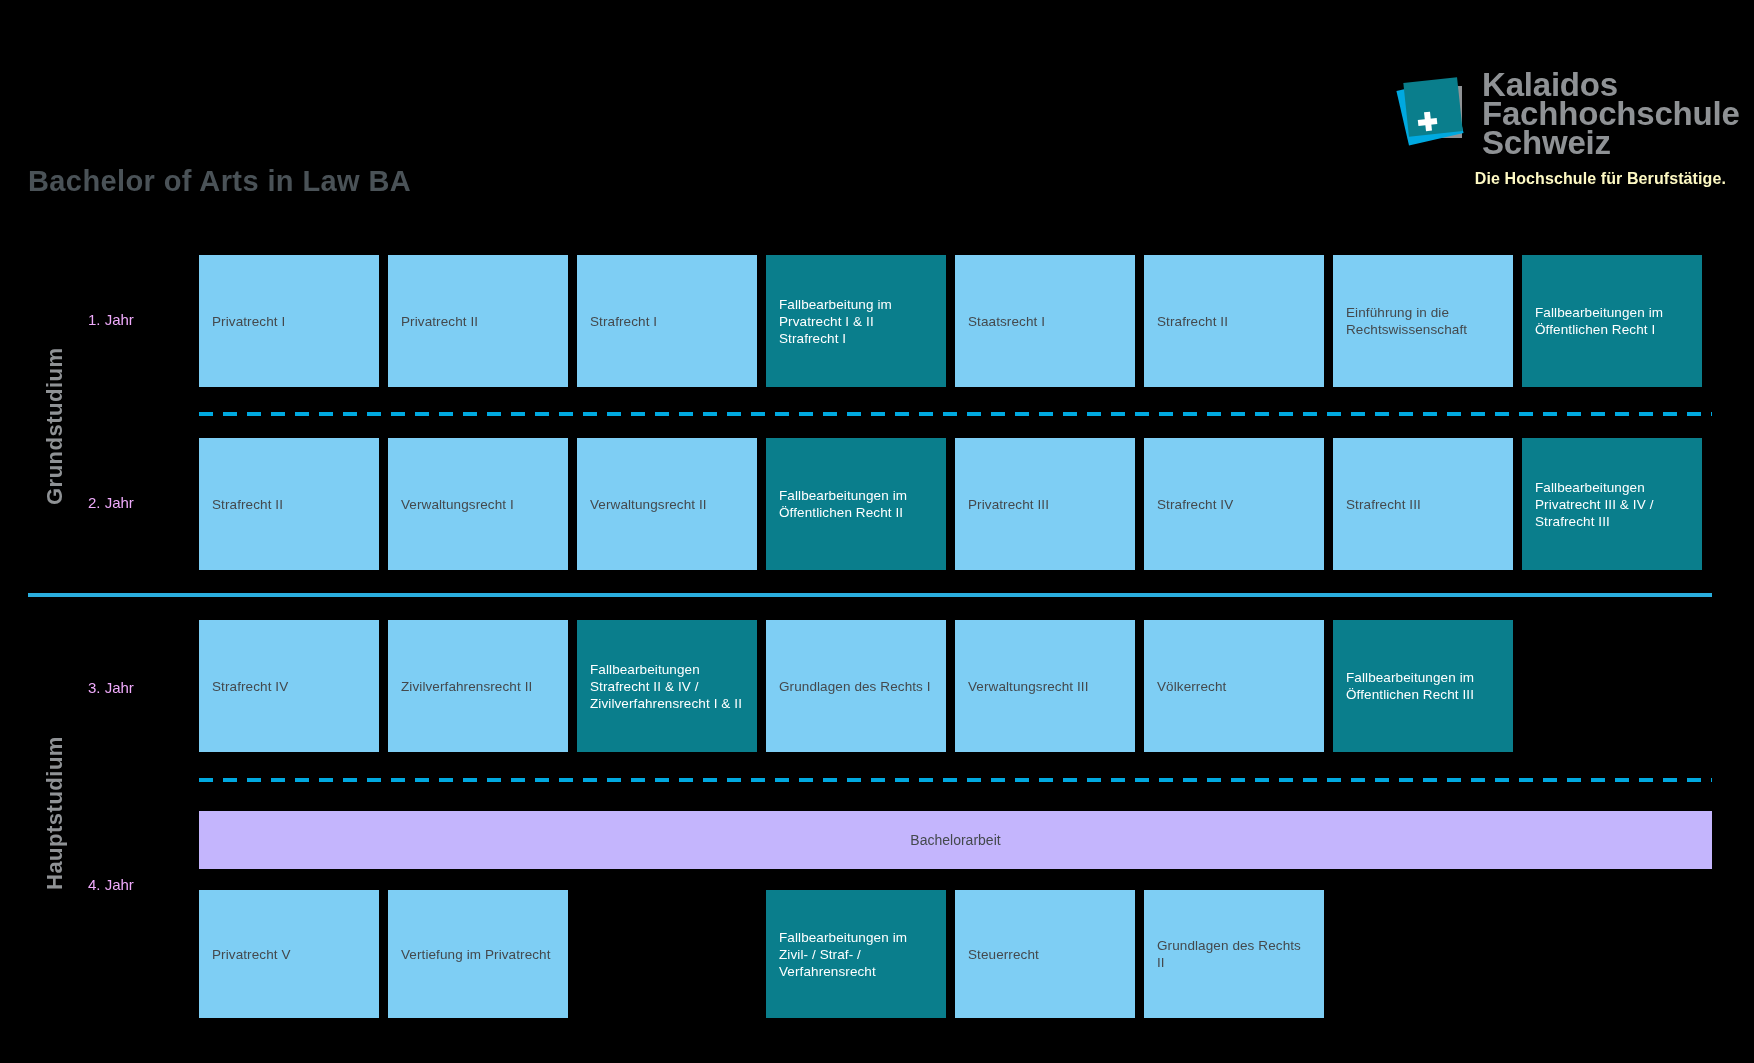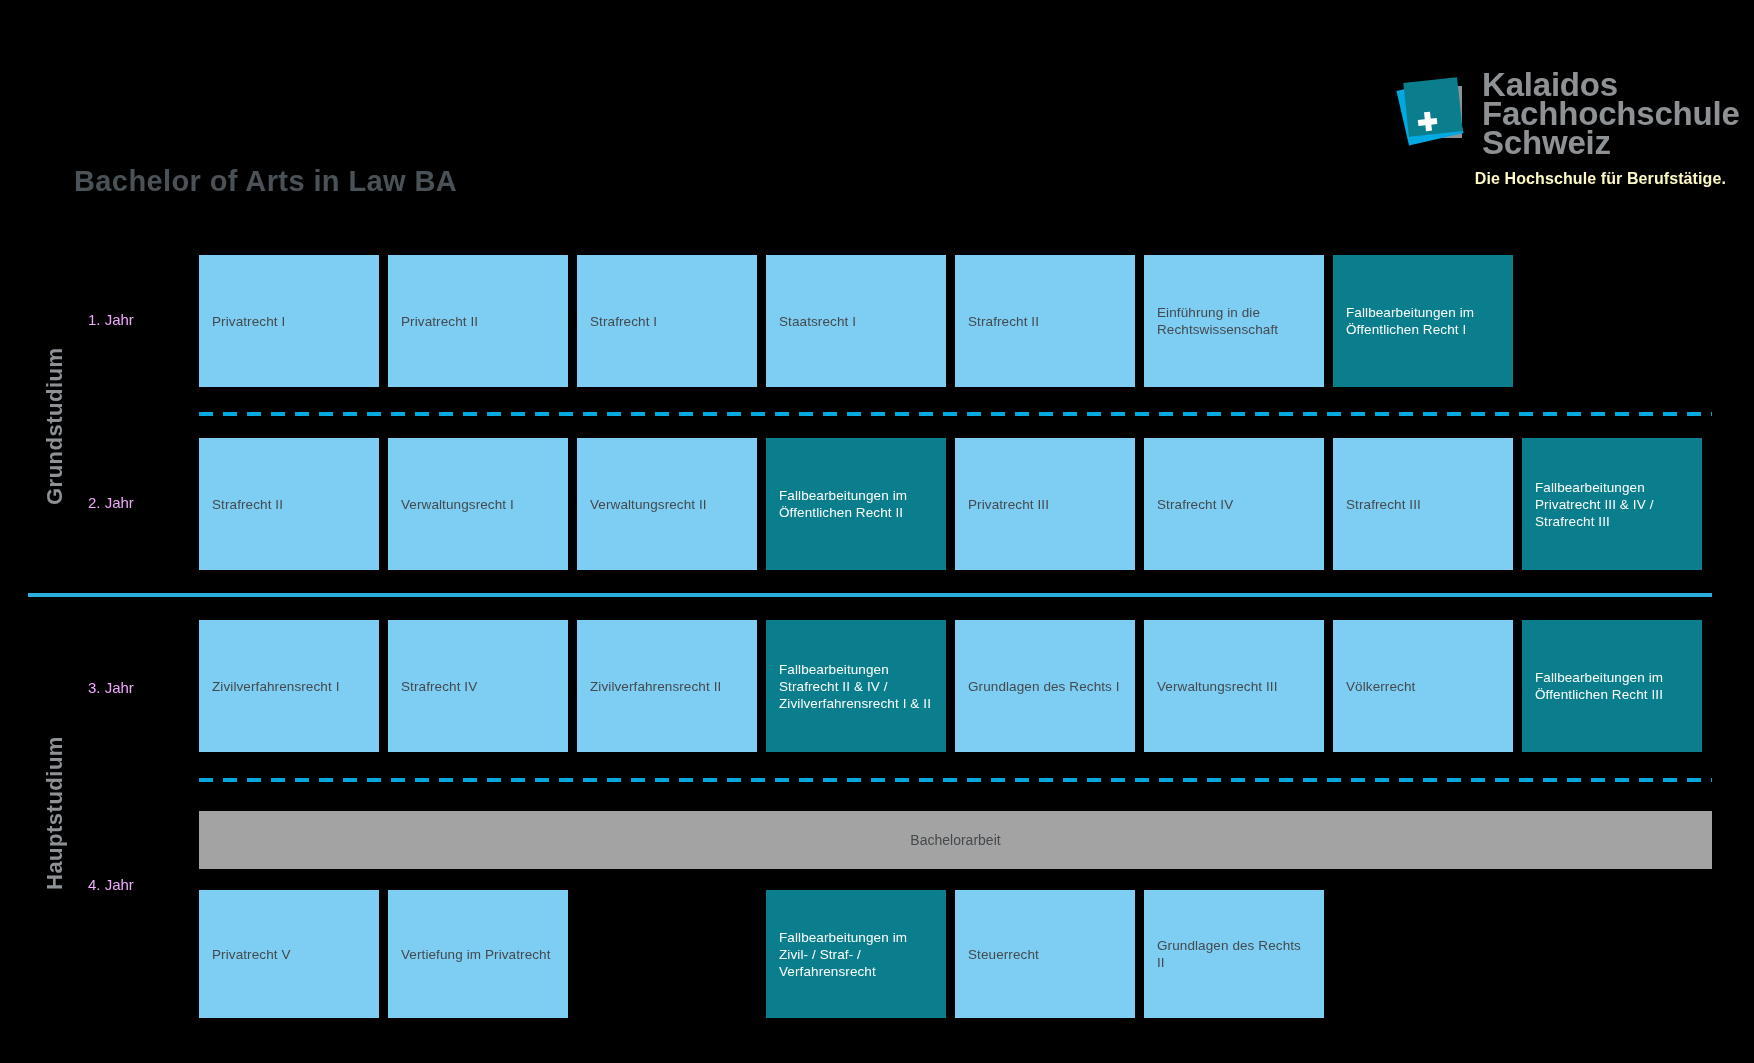--- a/index.html
+++ b/index.html
@@ -20,21 +20,20 @@
   
   .page-title {
     position: absolute;
     left: 28px;
     top: 165px;
     font-size: 29px;
     font-weight: bold;
     letter-spacing: 0.4px;
     color: #4a5257;
     white-space: nowrap;
-    margin-left: 46px;
   }
 
   .logo-block {
     position: absolute;
     right: 28px;
     top: 70px;
     width: 330px;
     height: 122px;
   }
   .logo-mark {
@@ -143,21 +142,21 @@
     letter-spacing: 0.1px;
   }
   .cell.light { background: #7ecef4; color: #44494d; }
   .cell.dark  { background: #0a7e8c; color: #ffffff; }
   .cell.empty { background: transparent; }
 
   .wide-bar {
     position: absolute;
     left: 0;
     width: 1513px;
-    background: #a3a3a3;
+    background: #c4b5fd;
     color: #44494d;
     display: flex;
     align-items: center;
     justify-content: center;
     font-size: 14px;
   }
 
   
   .dashed-sep {
     position: absolute;
@@ -211,20 +210,23 @@
     <div class="row" style="top:255px; height:132px;">
       <div class="cell light">
           <span>Privatrecht I</span>
         </div>
       <div class="cell light">
           <span>Privatrecht II</span>
         </div>
       <div class="cell light">
           <span>Strafrecht I</span>
         </div>
+      <div class="cell dark">
+          <span>Fallbearbeitung im Prvatrecht I &amp; II Strafrecht I</span>
+        </div>
       <div class="cell light">
           <span>Staatsrecht I</span>
         </div>
       <div class="cell light">
           <span>Strafrecht II</span>
         </div>
       <div class="cell light">
           <span>Einführung in die Rechtswissenschaft</span>
         </div>
       <div class="cell dark">
@@ -255,23 +257,20 @@
         </div>
       <div class="cell light">
           <span>Strafrecht III</span>
         </div>
       <div class="cell dark">
           <span>Fallbearbeitungen Privatrecht III &amp; IV / Strafrecht III</span>
         </div>
     </div>
 
     <div class="row" style="top:620px; height:132px;">
-      <div class="cell light">
-          <span>Zivilverfahrensrecht I</span>
-        </div>
       <div class="cell light">
           <span>Strafrecht IV</span>
         </div>
       <div class="cell light">
           <span>Zivilverfahrensrecht II</span>
         </div>
       <div class="cell dark">
           <span>Fallbearbeitungen Strafrecht II &amp; IV / Zivilverfahrensrecht I &amp; II</span>
         </div>
       <div class="cell light">

